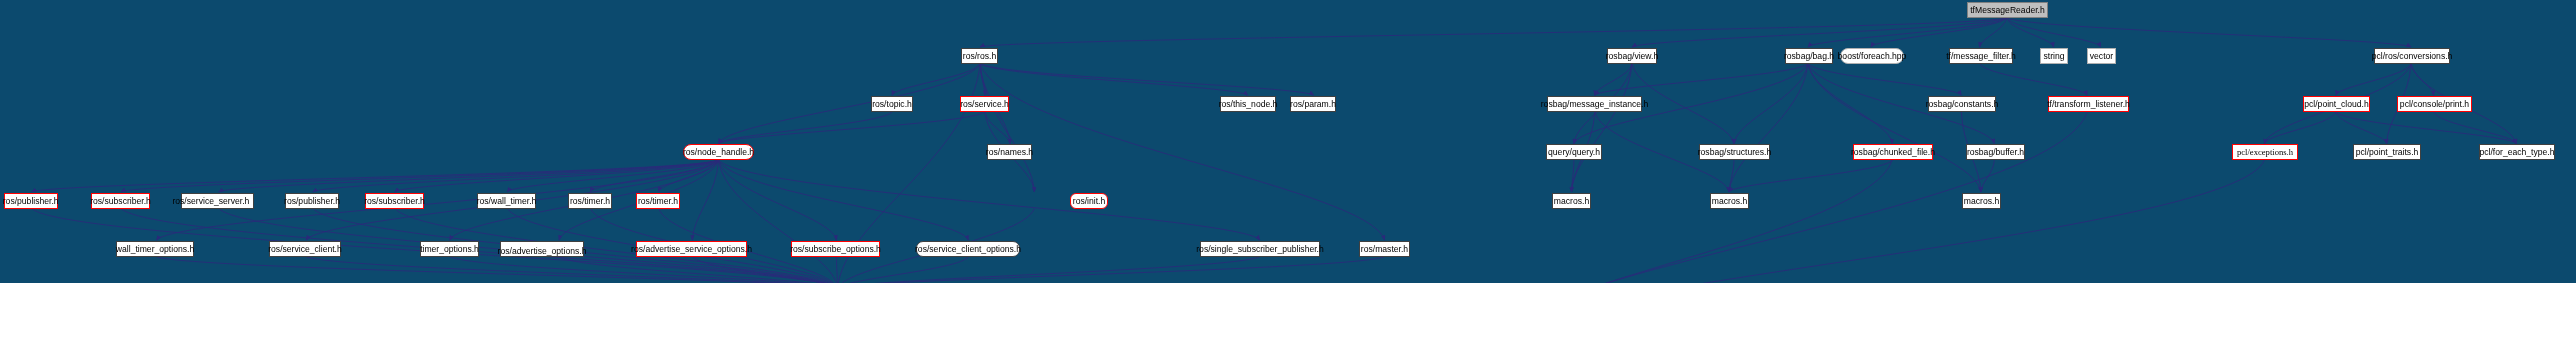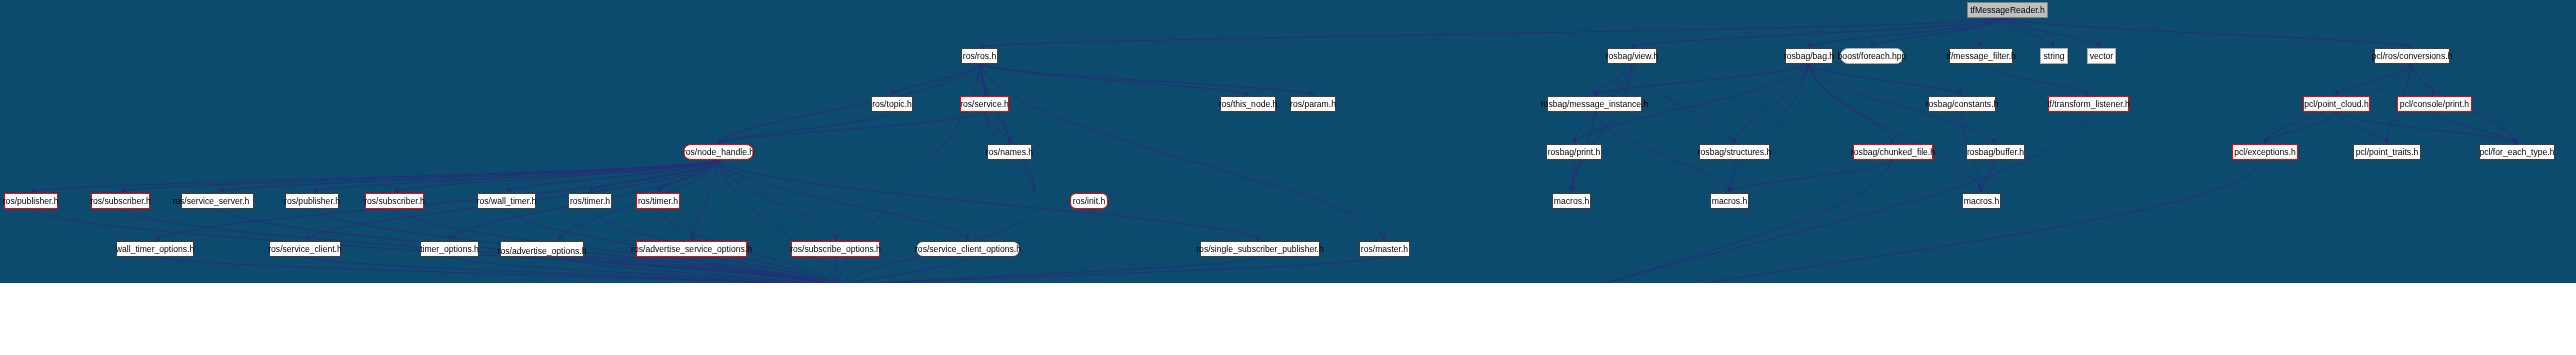--- a/index.html
+++ b/index.html
@@ -213,32 +213,32 @@
       <div class="node red" style="left: 2397px; top: 96px; width: 75px;">
         <span class="node-label">pcl/console/print.h</span>
       </div>
       <div class="node red" style="left: 683px; top: 144px; width: 71px; border-radius: 8px;">
         <span class="node-label">ros/node_handle.h</span>
       </div>
       <div class="node" style="left: 987px; top: 144px; width: 45px;">
         <span class="node-label">ros/names.h</span>
       </div>
       <div class="node" style="left: 1546px; top: 144px; width: 56px;">
-        <span class="node-label">rosbag/print.h</span>
+        <span class="node-label">query/query.h</span>
       </div>
       <div class="node" style="left: 1699px; top: 144px; width: 71px;">
         <span class="node-label">rosbag/structures.h</span>
       </div>
       <div class="node red" style="left: 1853px; top: 144px; width: 80px;">
         <span class="node-label">rosbag/chunked_file.h</span>
       </div>
       <div class="node" style="left: 1966px; top: 144px; width: 59px;">
         <span class="node-label">rosbag/buffer.h</span>
       </div>
-      <div class="node red" style="left: 2232px; top: 144px; width: 66px;">
+      <div class="node red" style="left: 2232px; top: 144px; width: 66px; font-family: Liberation Serif, serif;">
         <span class="node-label">pcl/exceptions.h</span>
       </div>
       <div class="node" style="left: 2353px; top: 144px; width: 68px;">
         <span class="node-label">pcl/point_traits.h</span>
       </div>
       <div class="node" style="left: 2479px; top: 144px; width: 76px;">
         <span class="node-label">pcl/for_each_type.h</span>
       </div>
       <div class="node red" style="left: 3.7px; top: 193px; width: 54px;">
         <span class="node-label">ros/publisher.h</span>

